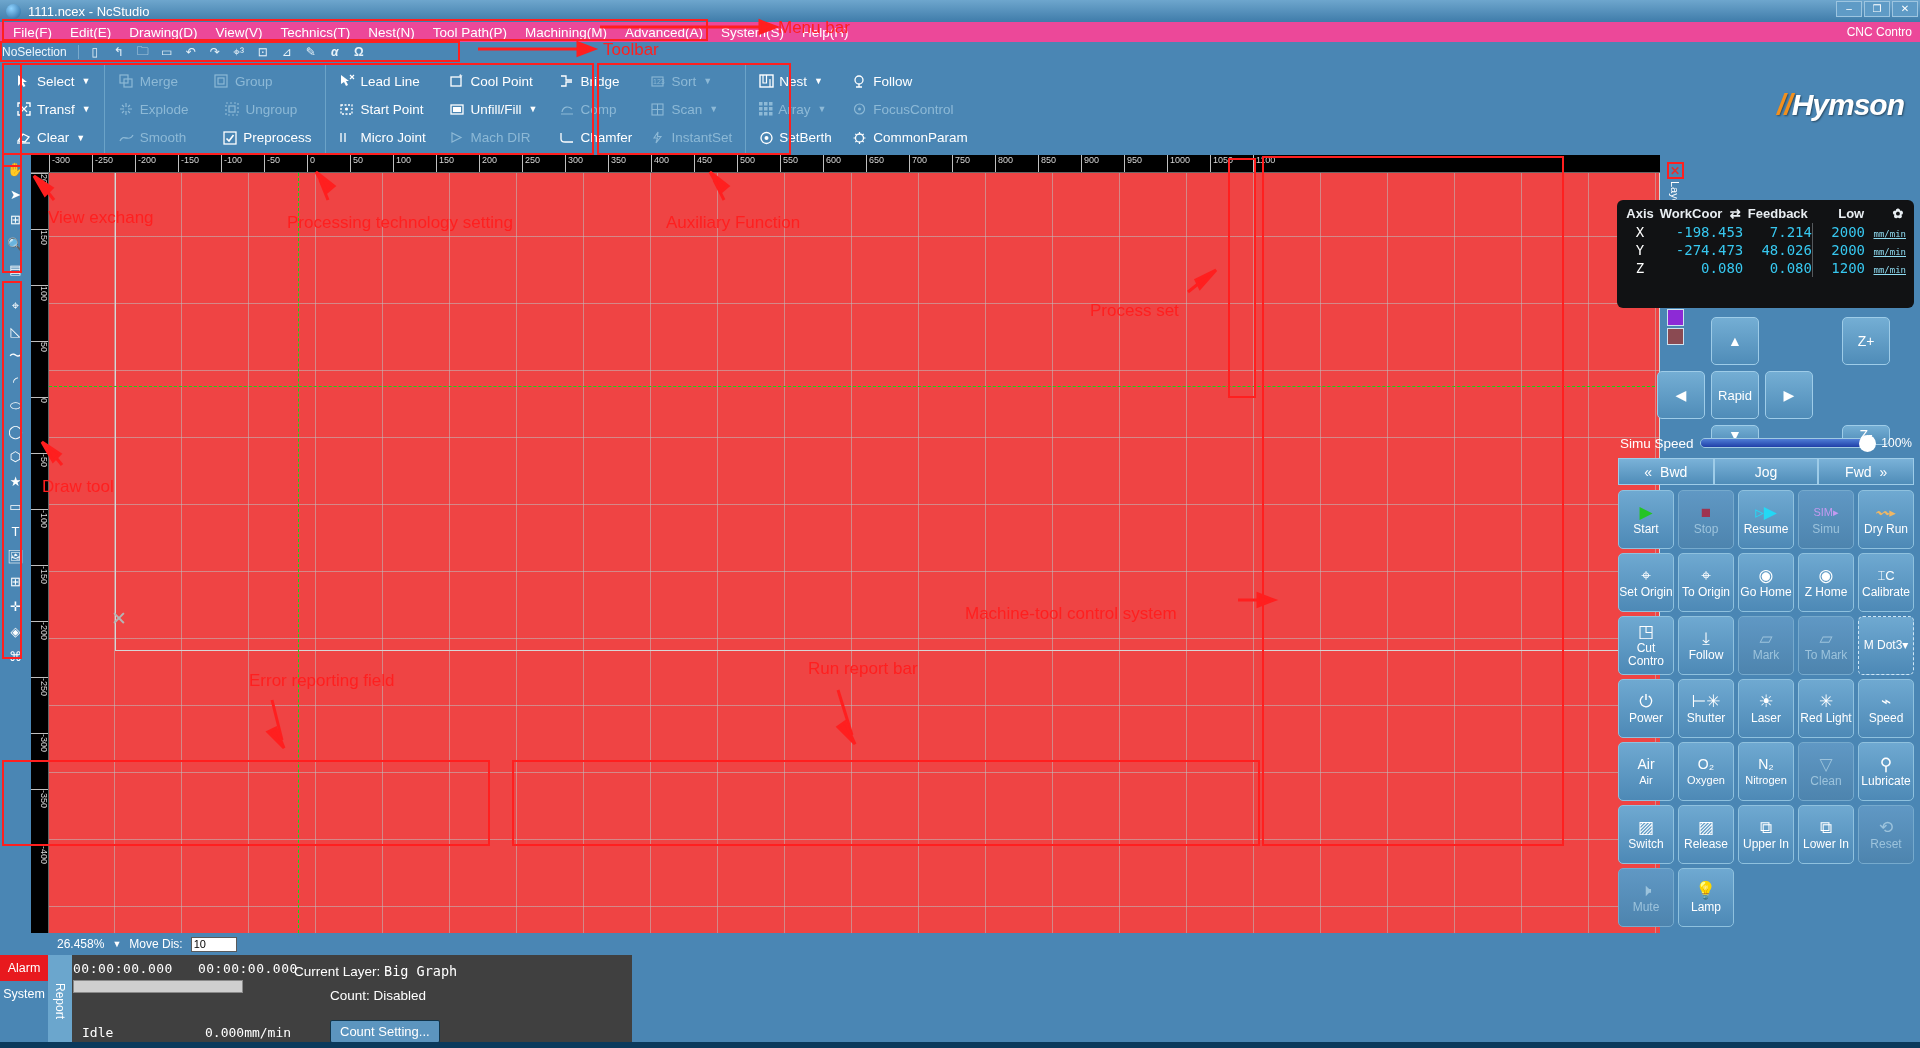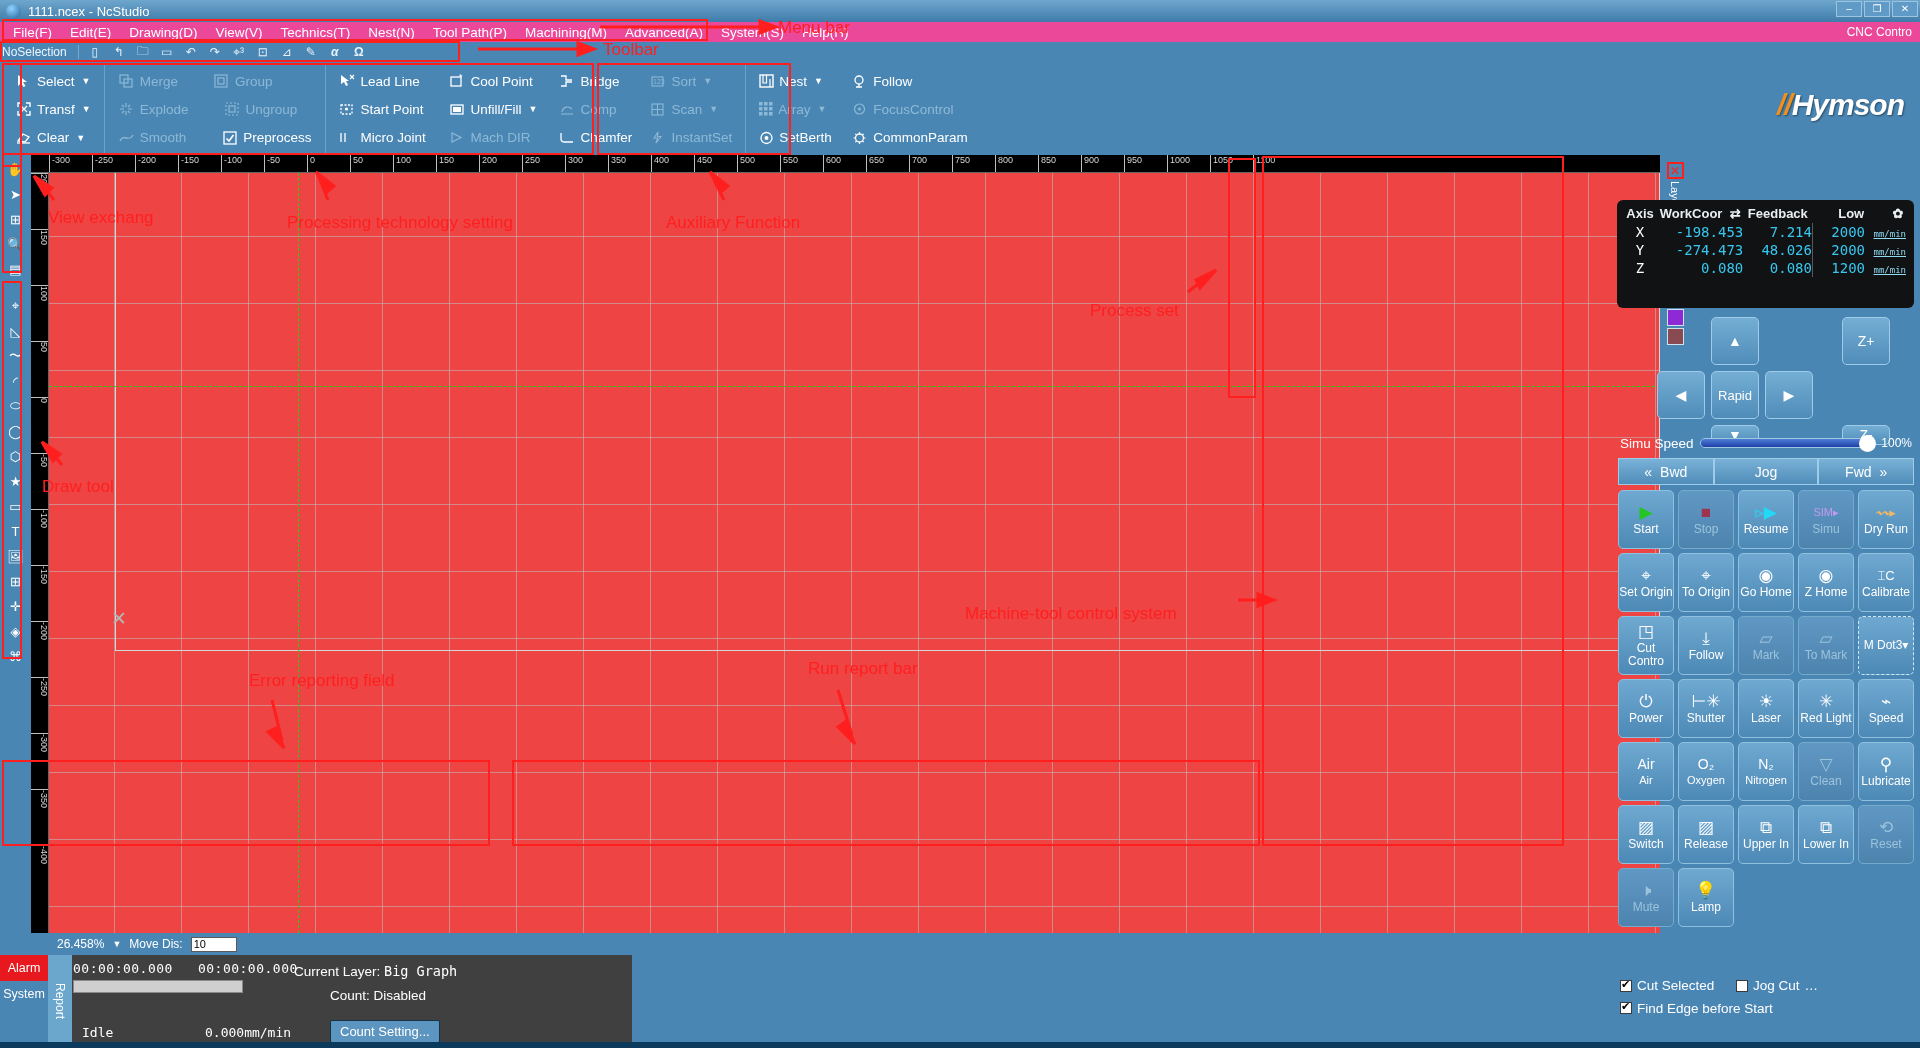--- a/index.html
+++ b/index.html
@@ -835,36 +835,20 @@
       <div class="mbtn dis">
           <span class="gl">🕨</span>
           <span>Mute</span>
         </div>
       <div class="mbtn">
           <span class="gl">💡</span>
           <span>Lamp</span>
         </div>
     </div>
 
-    <div id="chkrow">
-      <label>
-        <span class="cb on"></span>
-        <span>Cut Selected</span>
-      </label>
-      <label>
-        <span class="cb"></span>
-        <span>Jog Cut</span>
-        <span class="dots">…</span>
-      </label>
-      <br>
-      <label style="margin-top:6px;display:inline-flex">
-        <span class="cb on"></span>
-        <span>Find Edge before Start</span>
-      </label>
-    </div>
   </div>
 
   <div id="bottom">
     <div id="alarmtabs">
       <div class="t active">Alarm</div>
       <div class="t">System</div>
     </div>
     <div id="reporttab">
       <span>Report</span>
     </div>

